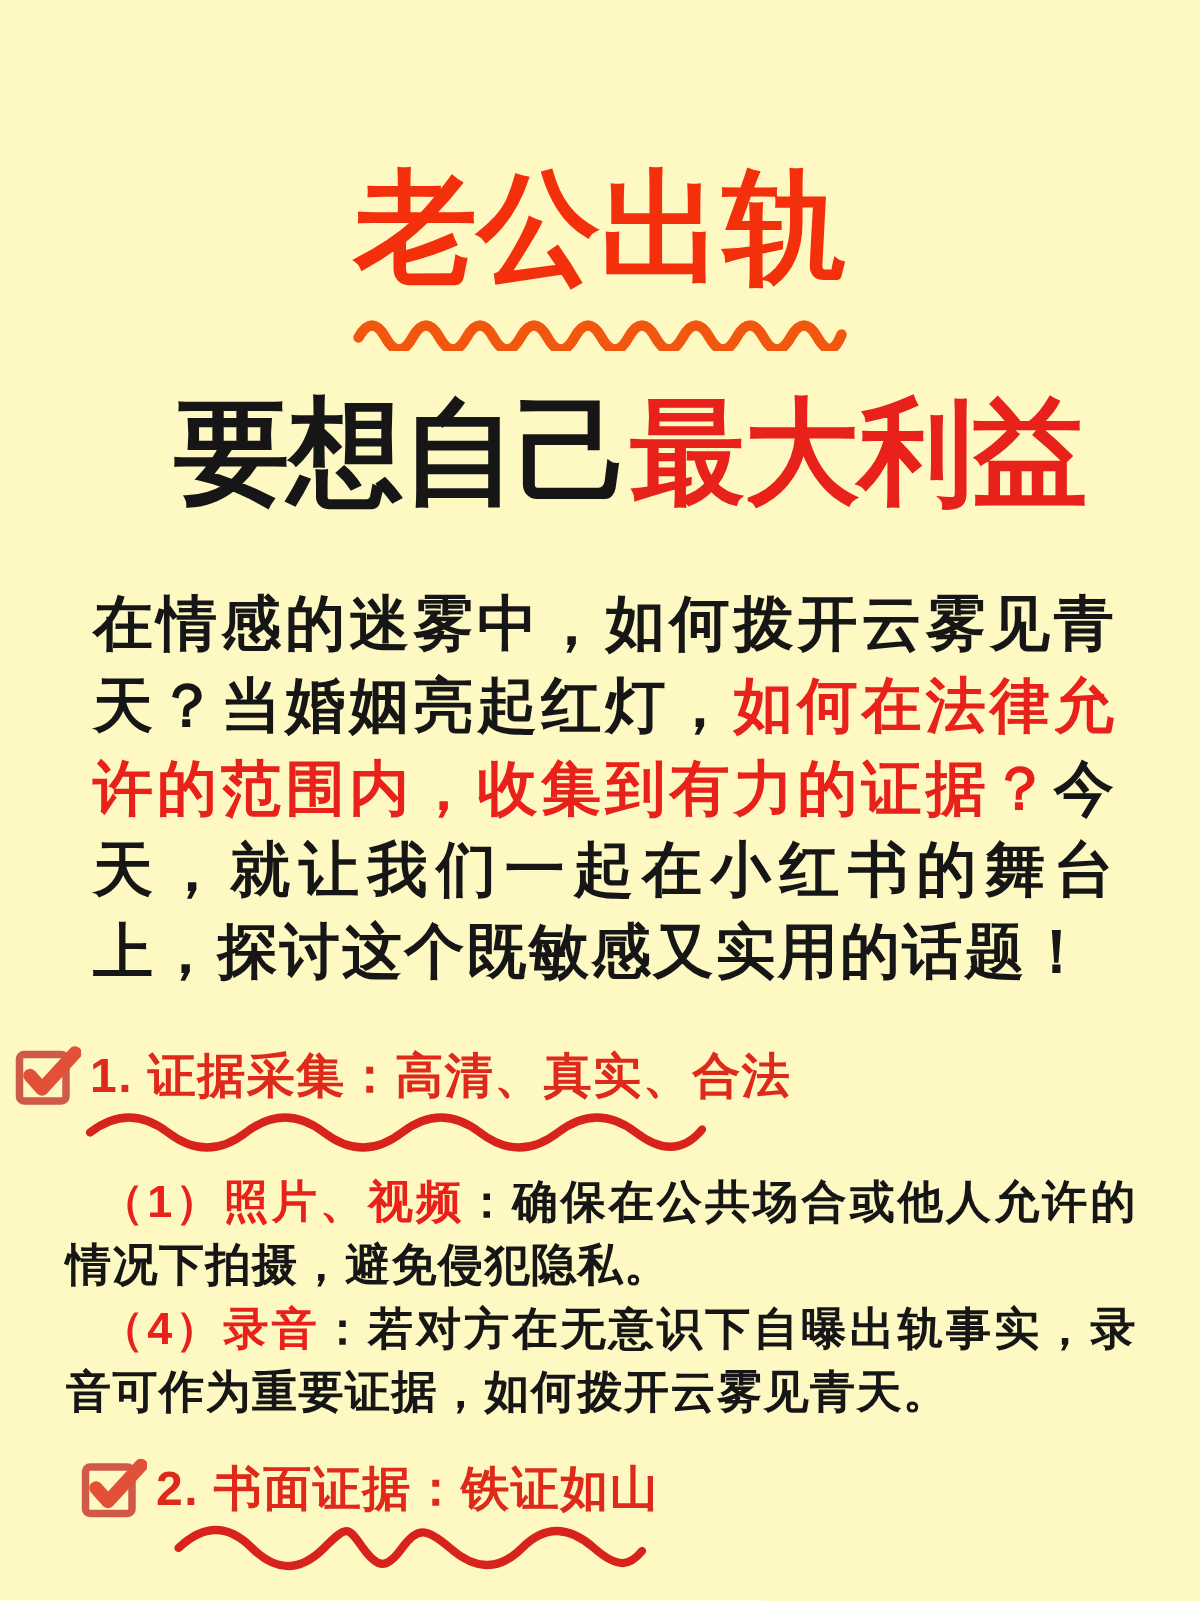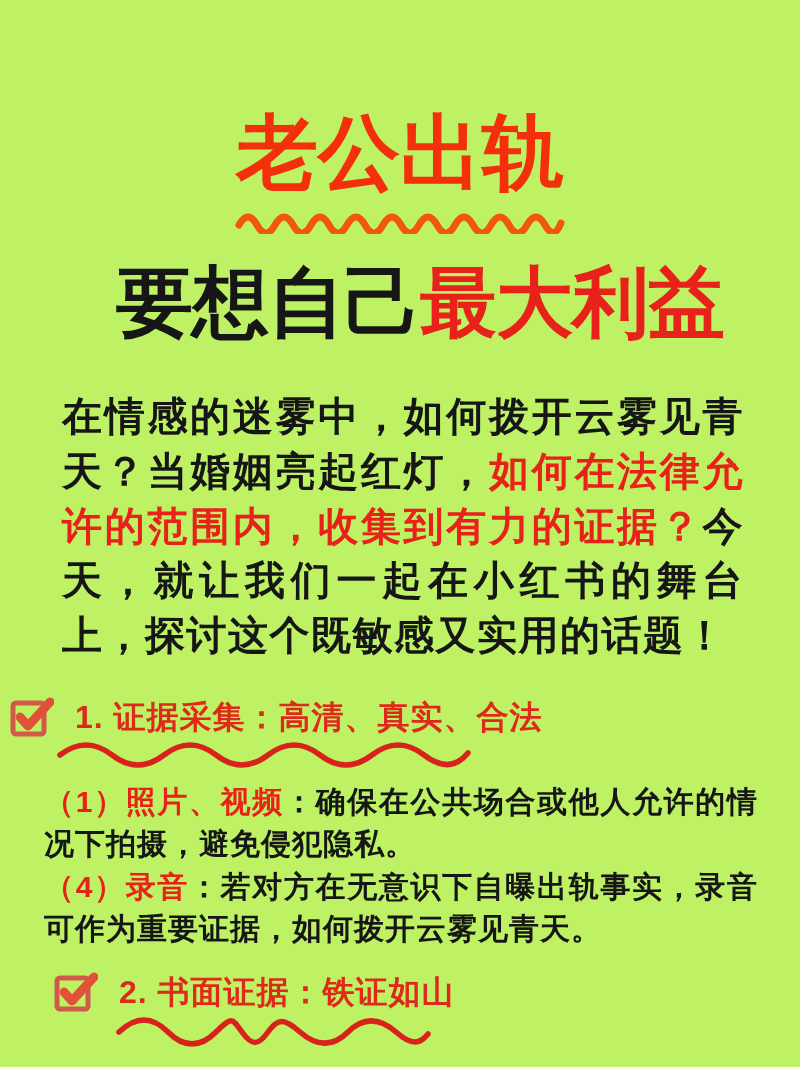--- a/index.html
+++ b/index.html
@@ -1,19 +1,19 @@
 <!DOCTYPE html>
 <html><head>
 <meta charset="utf-8">
 <style>
   html,body{margin:0;padding:0;background:#ffffff;}
   .page{
     position:relative;
     width:800px;height:1067px;
-    background:#bef264;
+    background:#fef9c3;
     font-family:"Liberation Sans","DejaVu Sans",sans-serif;
     overflow:hidden;
     color:#161616;
   }
   .hero{text-align:center;}
   .title1{
     margin:112px 0 0 0;
     font-size:82px;line-height:1;font-weight:900;
     color:#f3300b;letter-spacing:0px;
   }
@@ -33,38 +33,38 @@
   .wave-evidence{position:absolute;left:2px;bottom:-30px;}
   .intro{
     margin:48px 56px 0 62px;
     font-size:40px;line-height:1.37;font-weight:700;
     letter-spacing:1.5px;text-align:justify;
   }
   .intro .red{font-weight:800;}
   .section{margin-top:30px;}
   .section-2{margin-top:18px;margin-left:44px;}
   .section-header{
-    display:flex;align-items:flex-start;gap:21px;
+    display:flex;align-items:flex-start;gap:6px;
     margin-left:8px;
   }
   .check-icon{flex:0 0 auto;}
   .section-title{
     margin:0;padding-top:6px;
     font-size:32px;line-height:1.15;font-weight:800;
     color:#de291b;letter-spacing:1px;
   }
   .wave-section{display:block;margin:0 0 0 54px;}
   .wave-section-2{display:block;margin:0 0 0 70px;}
   .items{
     margin:10px 42px 0 44px;
     font-size:30px;line-height:1.41;font-weight:700;
     letter-spacing:1px;text-align:justify;
   }
   .items p{margin:0;}
-  .item-label{color:#e8211a;font-weight:800;}
+  .item-label{color:#e8211a;font-weight:800;margin-left:22px;}
 </style>
 </head>
 <body>
 
 <div class="page">
 
   <div class="hero">
     <h1 class="title1">老公出轨</h1>
 
     <svg class="wave-top" width="330" height="30" viewBox="0 0 330 30">

